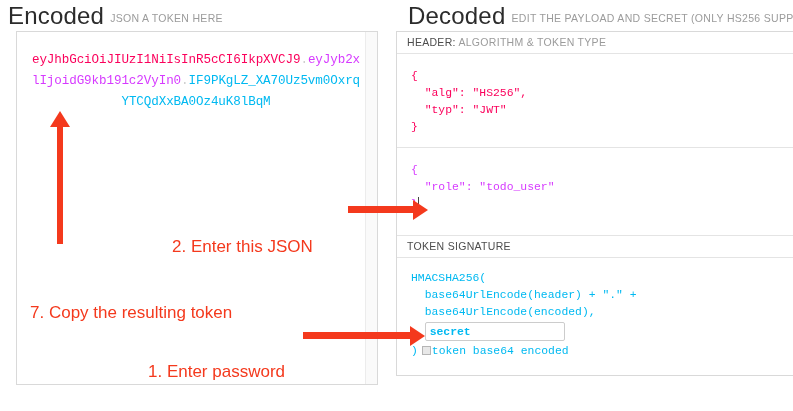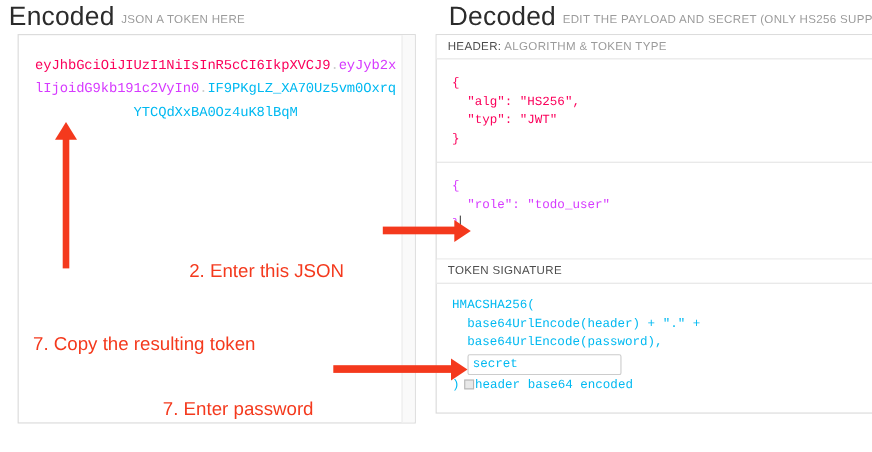--- a/index.html
+++ b/index.html
@@ -137,20 +137,21 @@
     border: 1px solid #cccccc;
     border-radius: 2px;
     background: #ffffff;
     color: #00b9f1;
     font-family: "Liberation Mono", monospace;
     font-size: 11.4px;
     line-height: 17px;
     padding: 0 4px;
     outline: none;
     vertical-align: middle;
+    font-weight: bold;
   }
   #b64-checkbox {
     display: inline-block;
     width: 9px;
     height: 9px;
     border: 1px solid #b5b5b5;
     background: #e8e8e8;
     vertical-align: -1px;
     margin: 0 1px 0 4px;
     box-sizing: border-box;
@@ -232,26 +233,26 @@
   "typ": "JWT"
 }</div>
 
   <div class="sec-body" id="payload-body"><span>{</span>
 <span>  "role": "todo_user"</span>
 <span>}</span><span class="caret"></span></div>
 
   <div class="sec-label"><b>TOKEN SIGNATURE</b><span></span></div>
   <div class="sec-body" id="signature-body"><span>HMACSHA256(</span>
 <span>  base64UrlEncode(header) + "." +</span>
-<span>  base64UrlEncode(password),</span>
+<span>  base64UrlEncode(encoded),</span>
   <input id="secret-input" type="text" value="secret" style="">
-<span>)</span><span id="b64-checkbox"></span><span>header base64 encoded</span></div>
-
-</div>
-
-<div class="anno-text" id="anno-1">7. Enter password</div>
+<span>)</span><span id="b64-checkbox"></span><span>token base64 encoded</span></div>
+
+</div>
+
+<div class="anno-text" id="anno-1">1. Enter password</div>
 <div class="arrow-h" id="arrow-1"></div>
 
 <div class="anno-text" id="anno-2">2. Enter this JSON</div>
 <div class="arrow-h" id="arrow-2"></div>
 
 <div class="anno-text" id="anno-3">7. Copy the resulting token</div>
 <div id="arrow-3"></div>
 
 </body></html>

